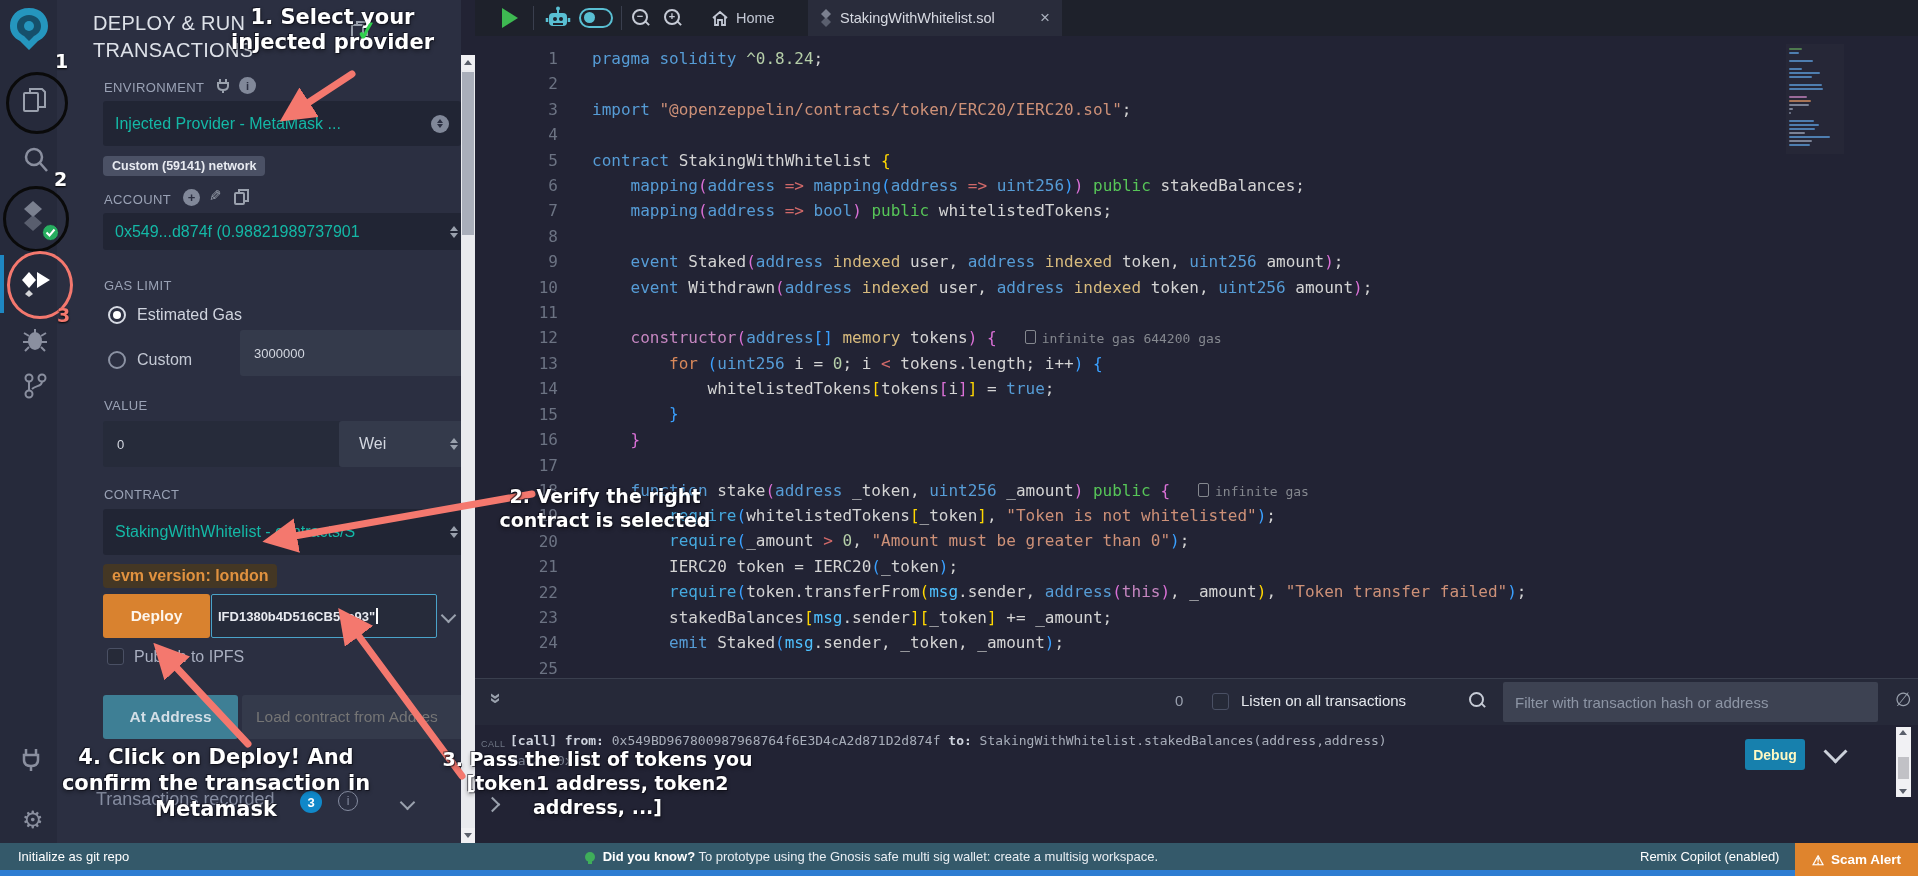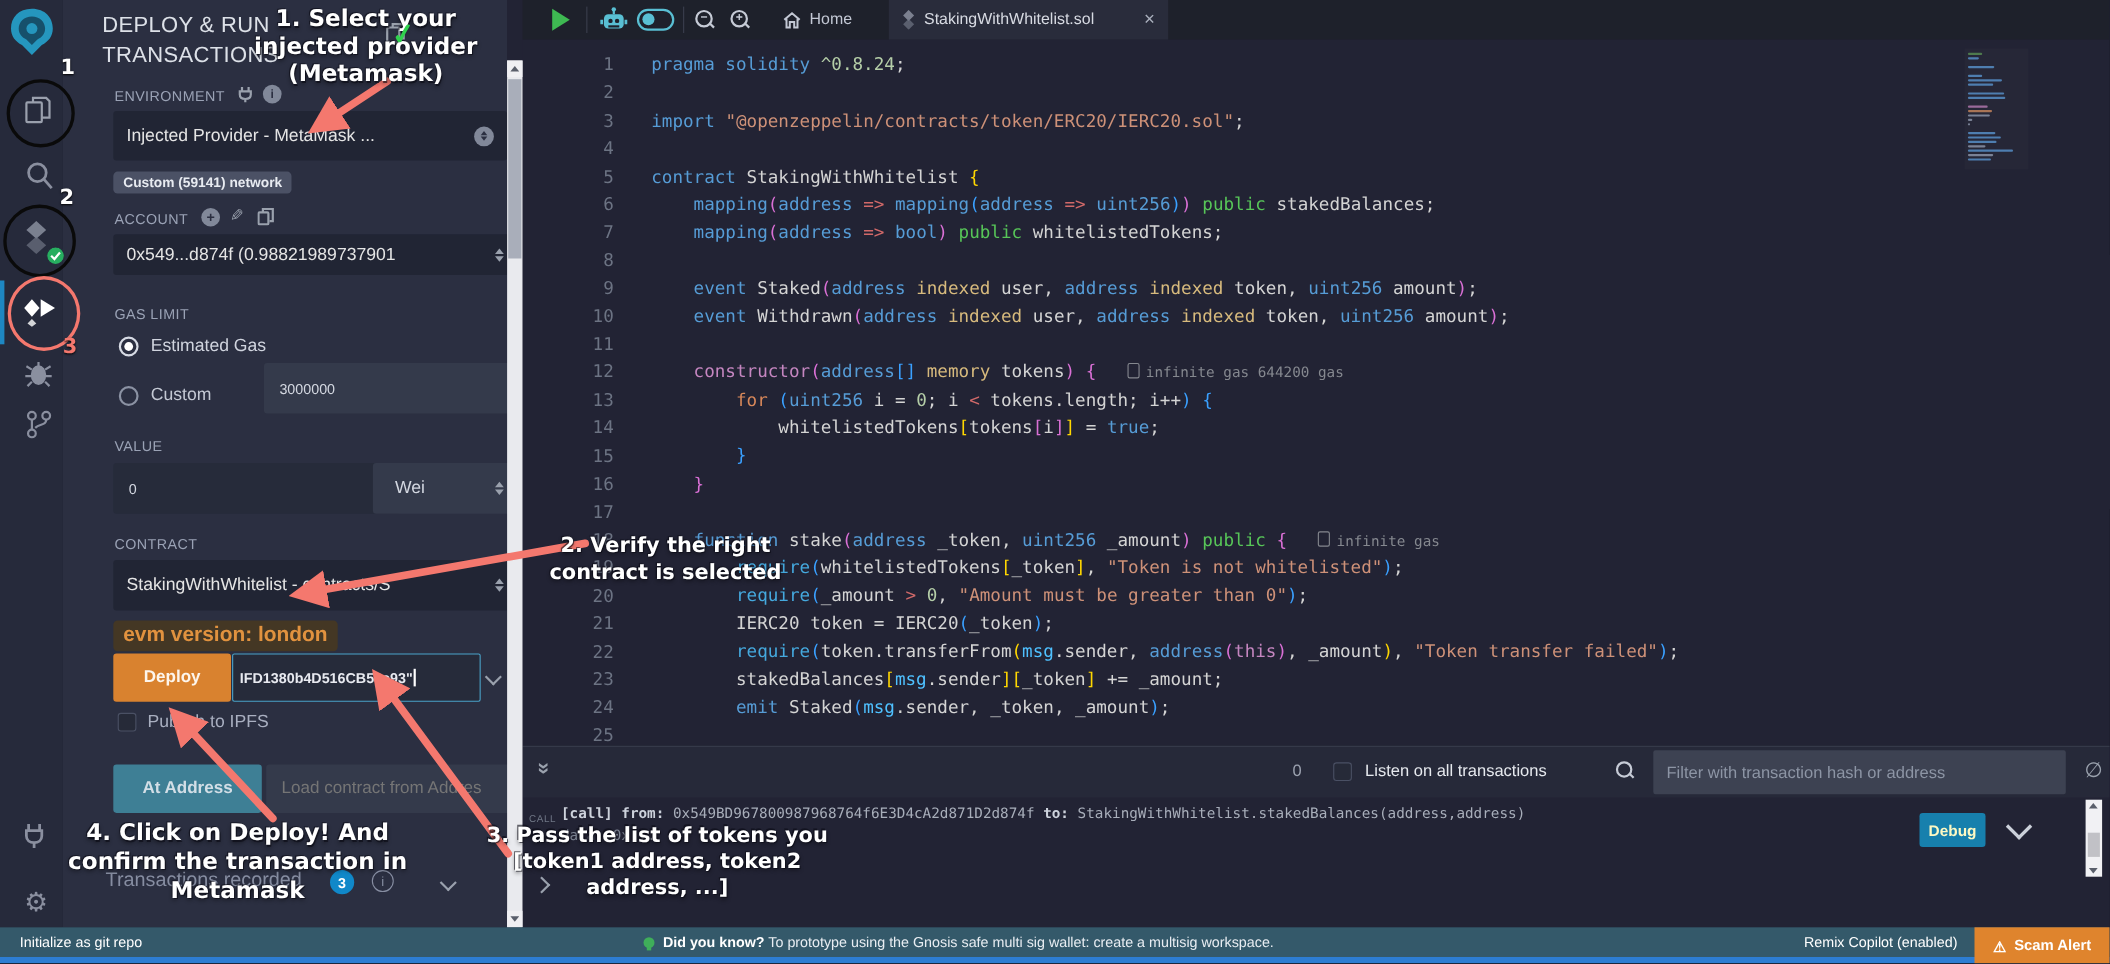--- a/index.html
+++ b/index.html
@@ -9,27 +9,27 @@
 
   
   #rail{left:0;top:0;width:57px;height:843px;background:#262a3b;z-index:5;}
   .railico{position:absolute;color:#8a8f9f;}
   #active-bar{position:absolute;left:0;top:255px;width:4px;height:58px;background:#1e87c2;}
 
   
   #panel{left:57px;top:0;width:404px;height:843px;background:#2b2f41;z-index:4;}
   .ptitle{position:absolute;left:36px;top:10px;font-size:20px;line-height:27px;color:#dde1e8;letter-spacing:.3px;}
   .seclab{position:absolute;font-size:13px;color:#9aa2b5;letter-spacing:.4px;}
-  .ddown{position:absolute;background:#212534;border-radius:3px;color:#e5e5e5;font-size:16px;
+  .ddown{position:absolute;background:#212534;border-radius:3px;color:#14b8a6;font-size:16px;
          display:flex;align-items:center;padding:0 12px;cursor:pointer;}
   .inputbox{position:absolute;background:#343a4b;border-radius:3px;color:#d3d7e0;font-size:13px;
          display:flex;align-items:center;padding:0 14px;border:0;font-family:"Liberation Sans",sans-serif;}
   .chip{position:absolute;background:#4b5165;color:#e8ebf1;font-size:12.5px;font-weight:bold;
         border-radius:4px;padding:3px 9px;}
-  .evmchip{position:absolute;background:#443724;color:#e1923f;font-size:19px;font-weight:bold;
+  .evmchip{position:absolute;background:#443724;color:#e1923f;font-size:16px;font-weight:bold;
         border-radius:4px;padding:3px 9px;}
   .stepper{display:inline-flex;flex-direction:column;gap:2px;margin-left:auto;}
   .stepper i{width:0;height:0;border-left:4px solid transparent;border-right:4px solid transparent;}
   .stepper i.up{border-bottom:5px solid #9aa1ad;}
   .stepper i.dn{border-top:5px solid #9aa1ad;}
   .cstep{margin-left:auto;width:18px;height:18px;border-radius:50%;background:#818899;display:flex;
          flex-direction:column;align-items:center;justify-content:center;gap:1px;}
   .cstep i{width:0;height:0;border-left:3px solid transparent;border-right:3px solid transparent;}
   .cstep i.up{border-bottom:4px solid #2b2f41;}
   .cstep i.dn{border-top:4px solid #2b2f41;}
@@ -464,21 +464,20 @@
       </marker>
     </defs>
   <line x1="352" y1="74" x2="288" y2="116" stroke="#f4786e" stroke-width="7" stroke-linecap="round" marker-end="url(#ah)"></line>
       <line x1="532" y1="494" x2="272" y2="540" stroke="#f4786e" stroke-width="7" stroke-linecap="round" marker-end="url(#ah)"></line>
       <line x1="462" y1="776" x2="344" y2="616" stroke="#f4786e" stroke-width="7" stroke-linecap="round" marker-end="url(#ah)"></line>
       <line x1="248" y1="744" x2="160" y2="650" stroke="#f4786e" stroke-width="7" stroke-linecap="round" marker-end="url(#ah)"></line>
     </svg>
   <div id="ann1" class="ann">
       <div>1. Select your</div>
       <div>injected provider</div>
-      <div>(Metamask)</div>
     </div>
   <div id="anncheck">✓</div>
   <div id="ann2" class="ann">
       <div>2. Verify the right</div>
       <div>contract is selected</div>
     </div>
   <div id="ann3" class="ann">
       <div>3. Pass the list of tokens you</div>
       <div>[token1 address, token2</div>
       <div>address, ...]</div>

